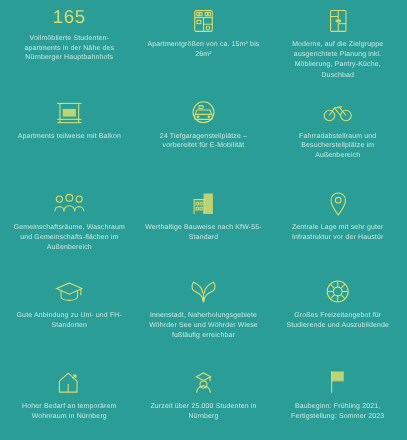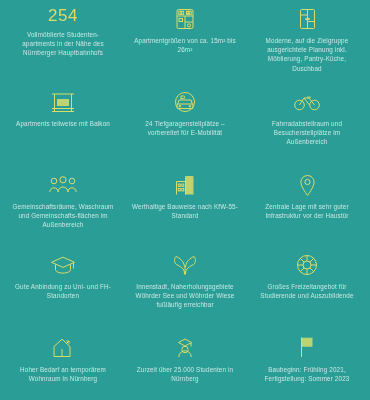--- a/index.html
+++ b/index.html
@@ -62,21 +62,21 @@
   .cell-r5c1 .icon-wrap,
   .cell-r5c2 .icon-wrap,
   .cell-r5c3 .icon-wrap { margin-bottom: 5px; }
 </style>
 </head>
 <body>
 
 <div id="feature-grid">
 
   <div class="cell cell-r1c1">
-    <div class="big-number">254</div>
+    <div class="big-number">165</div>
     <div class="caption">Vollmöblierte Studenten-apartments in der Nähe des Nürnberger Hauptbahnhofs</div>
   </div>
 
   <div class="cell cell-r1c2">
     <div class="icon-wrap">
       <svg width="20" height="22" viewBox="0 0 20 22" fill="none" stroke="#d8dd6b" stroke-width="1">
         <rect x="2" y="1.5" width="16" height="19" rx="1.5"></rect>
         <line x1="2" y1="8" x2="18" y2="8"></line>
         <line x1="10" y1="8" x2="10" y2="20.5"></line>
         <line x1="10" y1="14" x2="18" y2="14"></line>

